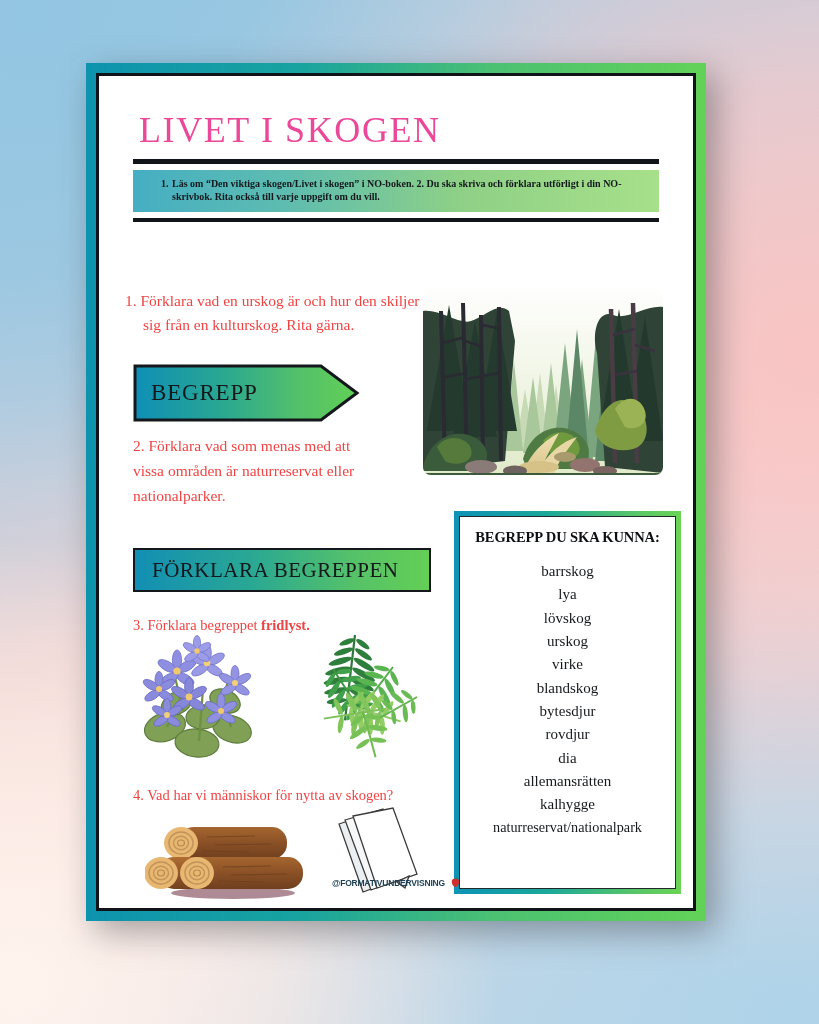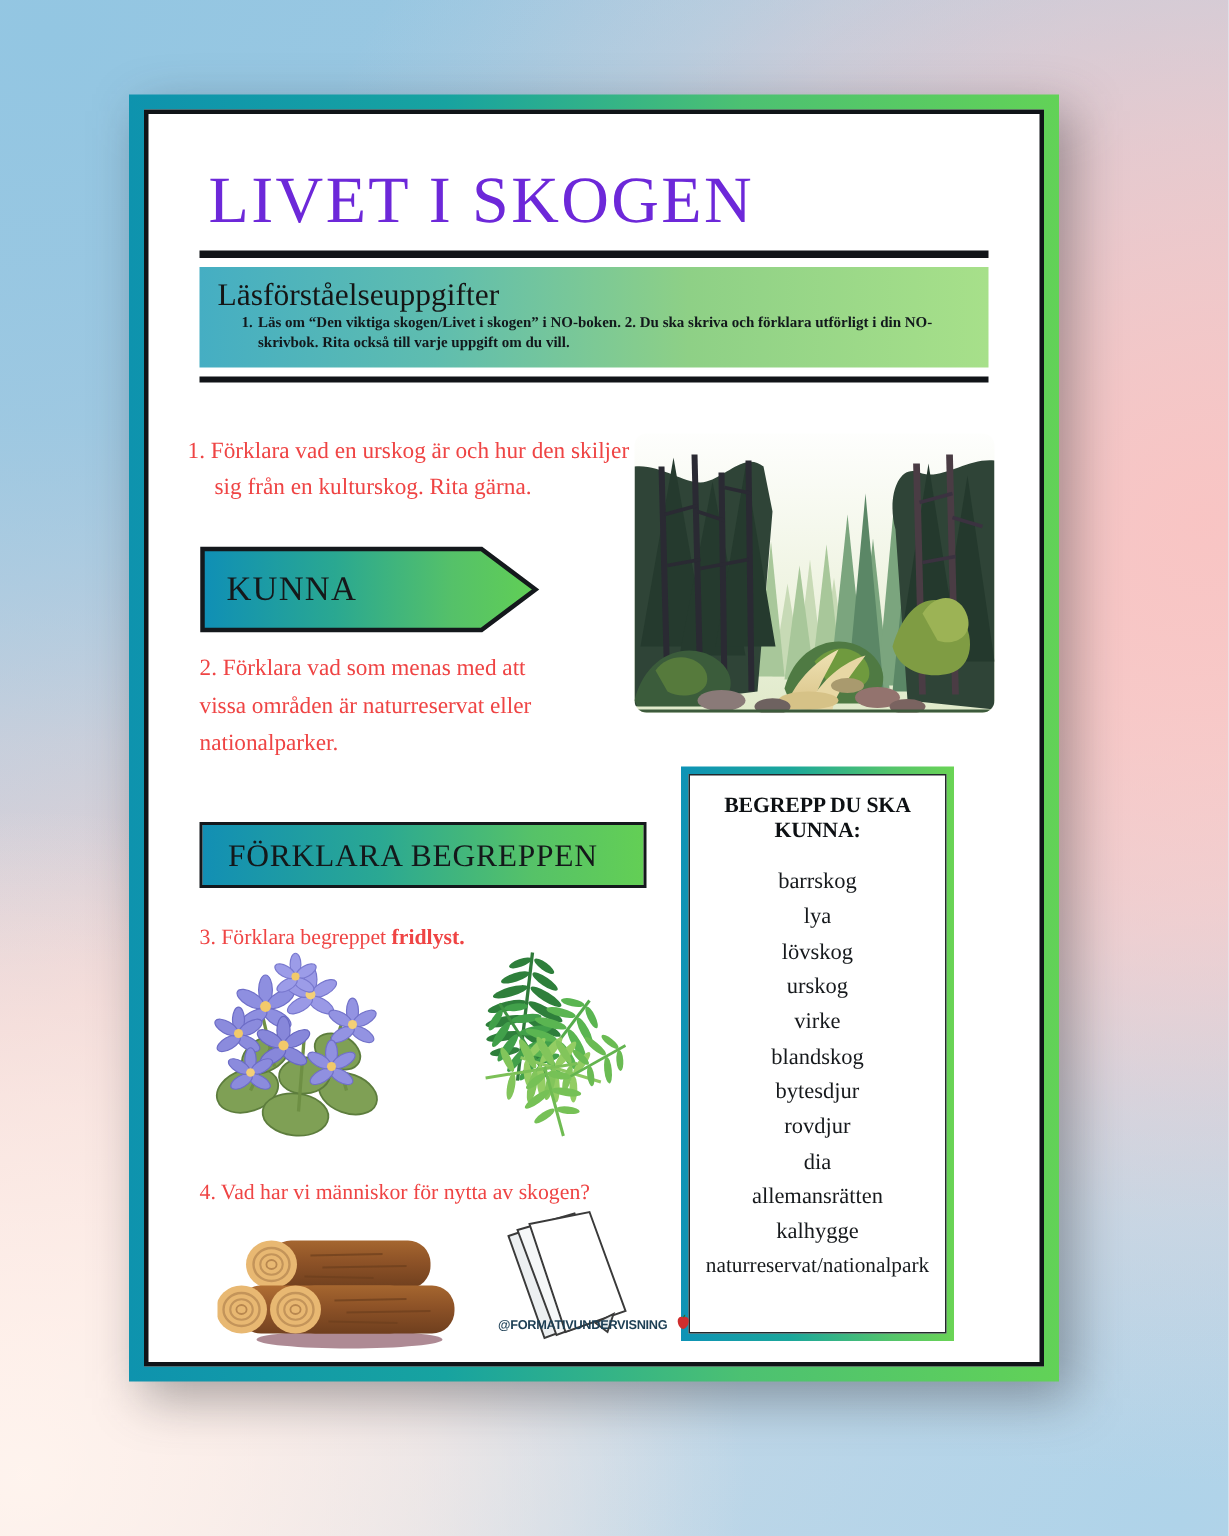--- a/index.html
+++ b/index.html
@@ -61,23 +61,23 @@
   }
 
   #sheet {
     position: absolute;
     inset: 0;
     padding: 36px 34px 0 34px;
   }
 
   
   #title {
-    font-size: 44px;
+    font-size: 36px;
     letter-spacing: 1.6px;
-    color: #6d28d9;
+    color: #ec4899;
     font-weight: 400;
     line-height: 1;
     padding-left: 6px;
   }
 
   .rule {
     height: 5px;
     background: #111418;
     margin: 11px 0 6px 0;
   }
@@ -177,21 +177,21 @@
     font-size: 21px;
     letter-spacing: 0.5px;
     color: #14181a;
   }
 
   
   #concepts-box {
     position: absolute;
     left: 355px;
     top: 435px;
-    width: 182px;
+    width: 227px;
     height: 383px;
     background: linear-gradient(90deg, #0e93b6 0%, #1ba79b 40%, #55c56a 78%, #6ad455 100%);
     padding: 5px;
   }
   #concepts-inner {
     width: 100%;
     height: 100%;
     background: #fff;
     border: 1.5px solid #23282c;
     padding: 12px 6px 6px 6px;
@@ -251,21 +251,20 @@
 
 <div id="page">
   <div id="page-inner">
 
     <div id="sheet">
 
       <div id="title">LIVET I SKOGEN</div>
       <div class="rule"></div>
 
       <div id="intro-banner">
-        <div id="intro-heading">Läsförståelseuppgifter</div>
         <ol id="intro-list">
           <li>Läs om “Den viktiga skogen/Livet i skogen” i NO-boken. 2. Du ska skriva och förklara utförligt i din NO-skrivbok. Rita också till varje uppgift om du vill.</li>
         </ol>
       </div>
       <div class="rule thin"></div>
     </div>
 
     <div class="q" id="q1">1. Förklara vad en urskog är och hur den skiljer sig från en kulturskog. Rita gärna.</div>
 
     <div id="skogen-banner">
@@ -273,21 +272,21 @@
         <defs>
           <linearGradient id="gSkogen" x1="0" y1="0" x2="1" y2="0">
             <stop offset="0%" stop-color="#0f8fb6"></stop>
             <stop offset="40%" stop-color="#2aa891"></stop>
             <stop offset="75%" stop-color="#55c169"></stop>
             <stop offset="100%" stop-color="#61cf55"></stop>
           </linearGradient>
         </defs>
         <polygon points="2,2 188,2 224,29 188,56 2,56" fill="url(#gSkogen)" stroke="#14181c" stroke-width="3" stroke-linejoin="miter"></polygon>
       </svg>
-      <div id="skogen-label">KUNNA</div>
+      <div id="skogen-label">BEGREPP</div>
     </div>
 
     <div class="q" id="q2">2. Förklara vad som menas med att vissa områden är naturreservat eller nationalparker.</div>
 
     <div id="begreppen-banner">
       <span id="begreppen-label">FÖRKLARA BEGREPPEN</span>
     </div>
 
     <div class="q" id="q3">
       <span>3. Förklara begreppet </span><b>fridlyst.</b>

